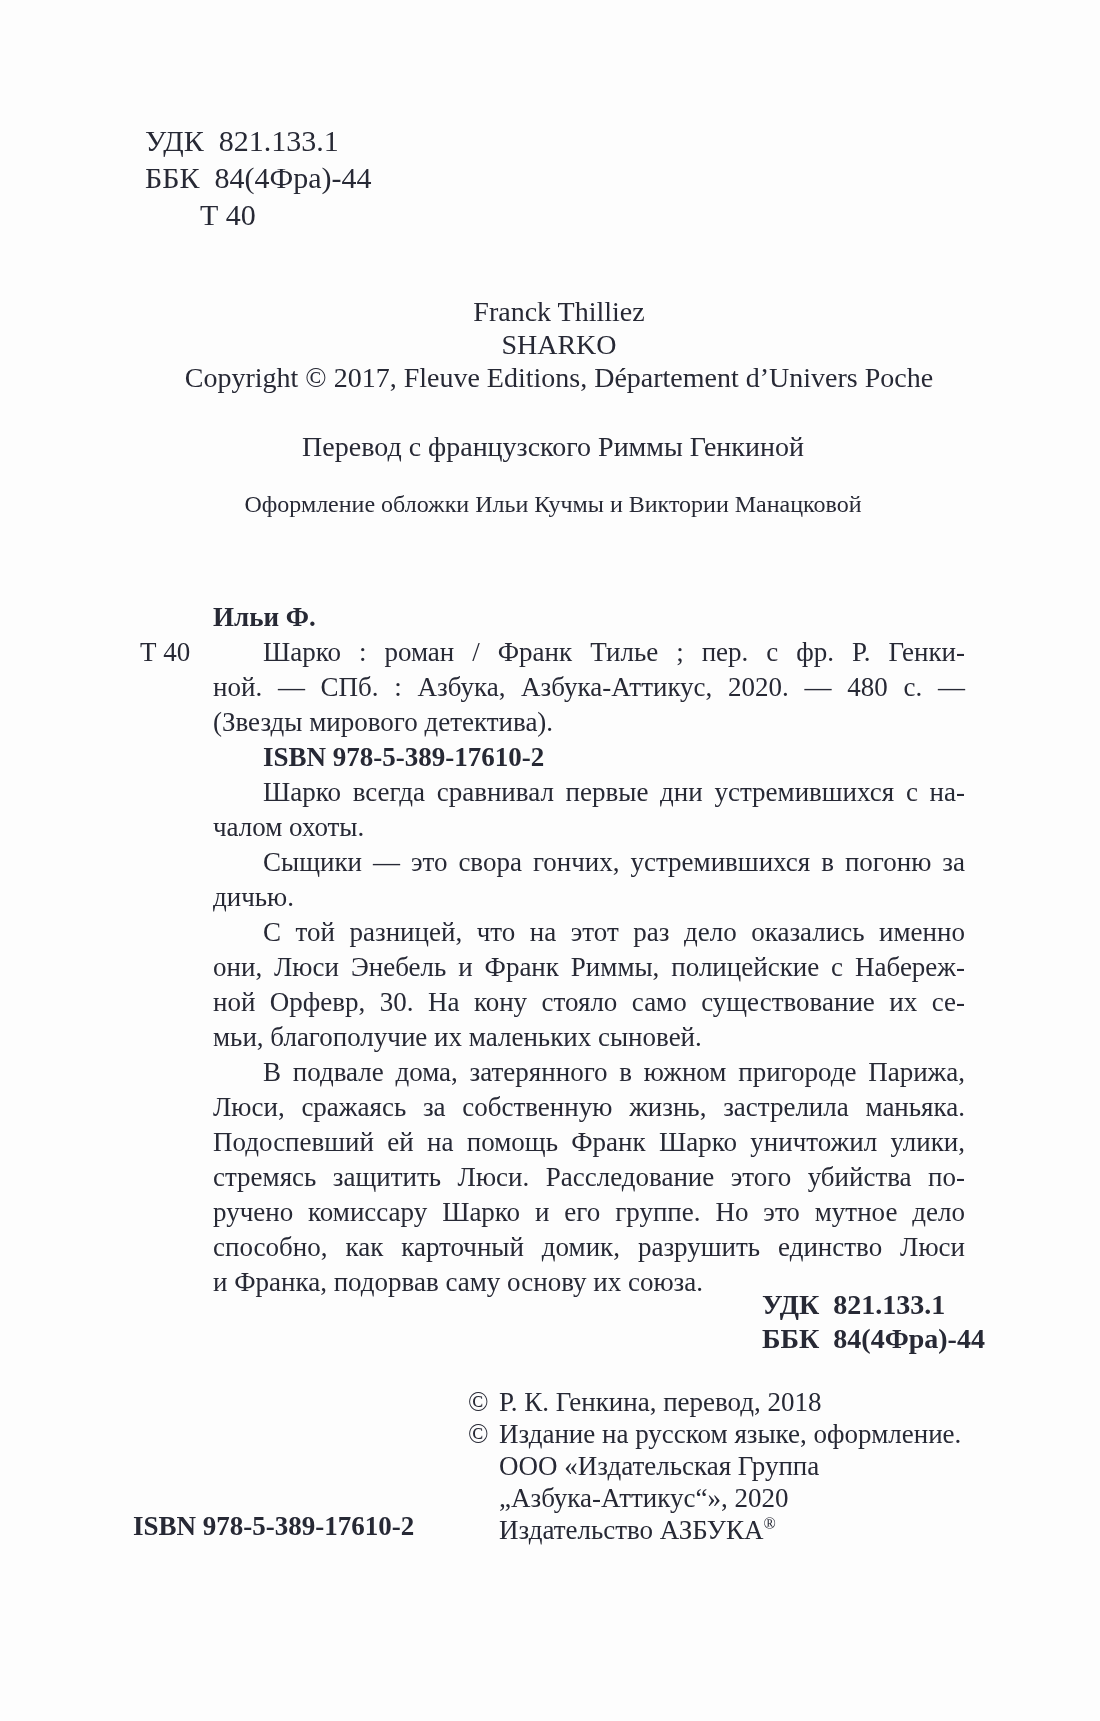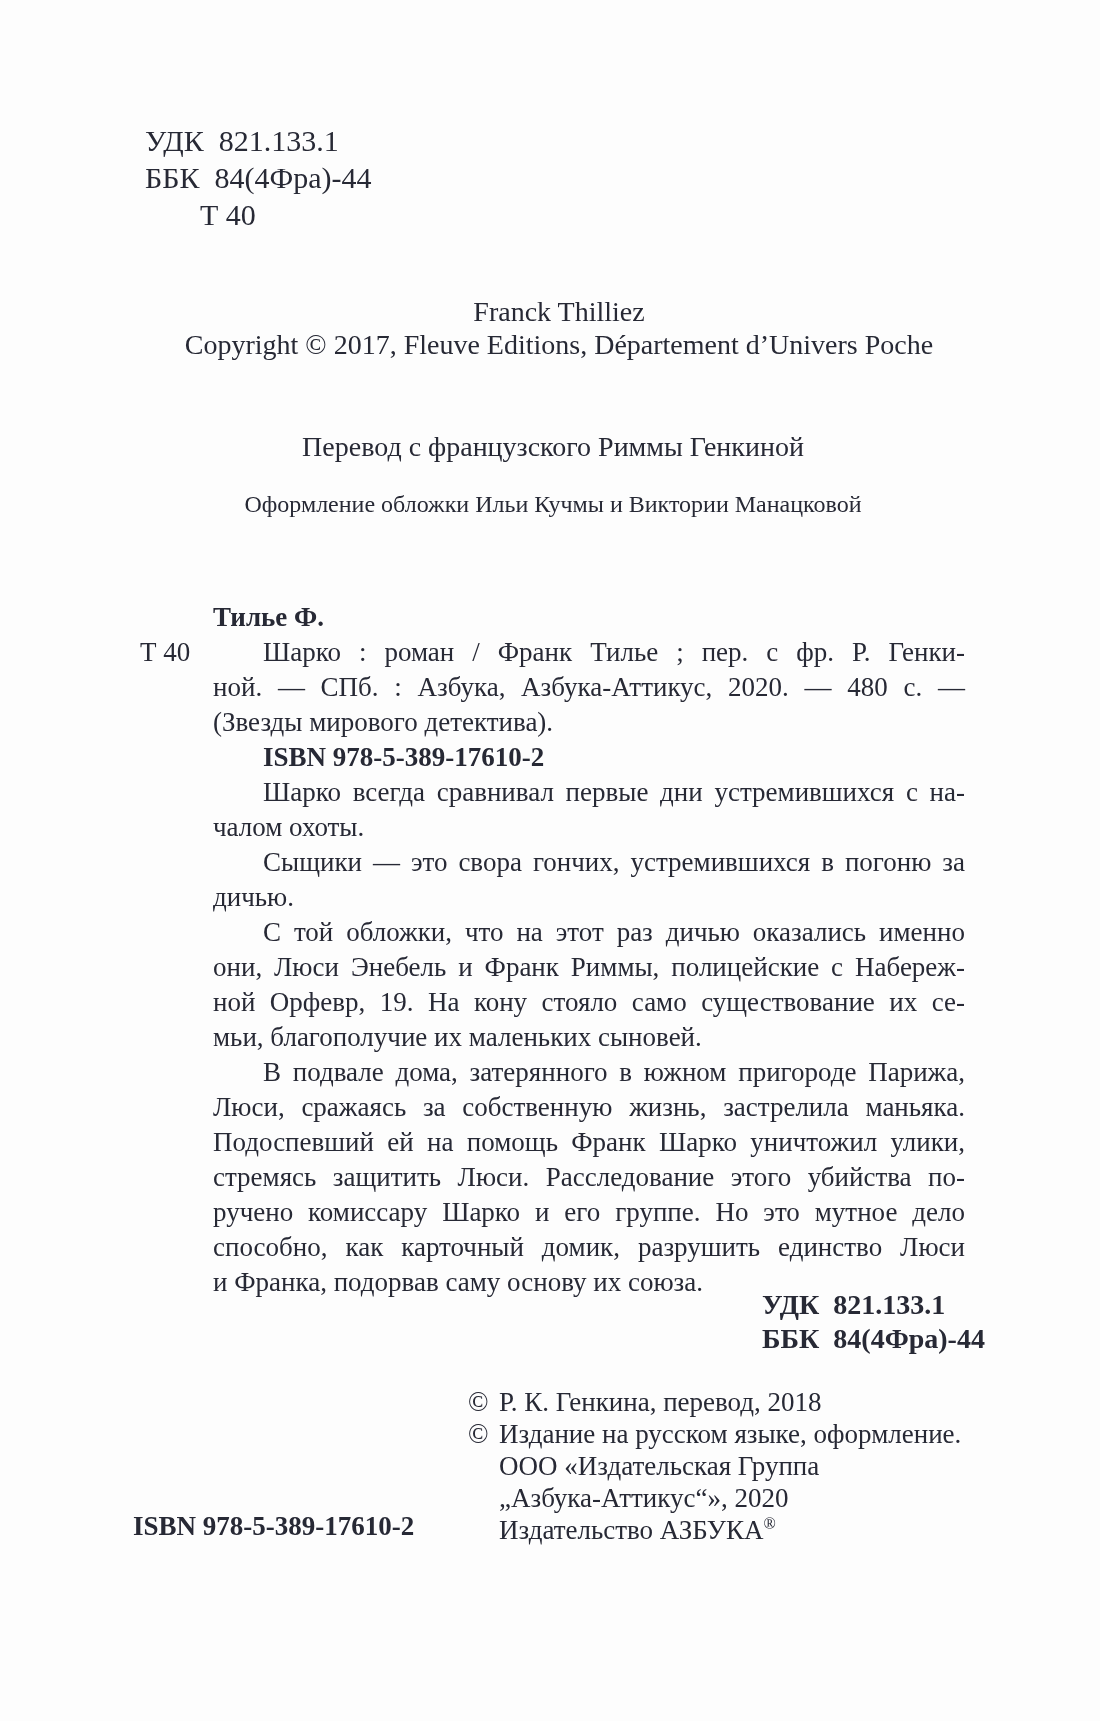--- a/index.html
+++ b/index.html
@@ -48,41 +48,42 @@
 <div class="page">
 
   <div class="abs" id="top-codes">
     <div class="pre">УДК  821.133.1</div>
     <div class="pre">ББК  84(4Фра)-44</div>
     <div class="pre sign">Т 40</div>
   </div>
 
   <div class="abs" id="head">
     <div>Franck Thilliez</div>
+    <div>SHARKO</div>
     <div>Copyright © 2017, Fleuve Editions, Département d’Univers Poche</div>
   </div>
 
   <div class="abs" id="translation">Перевод с французского Риммы Генкиной</div>
 
   <div class="abs" id="design">Оформление обложки Ильи Кучмы и Виктории Манацковой</div>
 
   <div class="abs" id="card">
-    <div class="cline card-heading">Тилье Ф.</div>
+    <div class="cline card-heading">Ильи Ф.</div>
     <div id="card-lines">
         <div class="cline j ind"><span class="hang">Т 40</span>Шарко : роман / Франк Тилье ; пер. с фр. Р. Генки-</div>
         <div class="cline j">ной. — СПб. : Азбука, Азбука-Аттикус, 2020. — 480 с. —</div>
         <div class="cline">(Звезды мирового детектива).</div>
         <div class="cline ind b">ISBN 978-5-389-17610-2</div>
         <div class="cline j ind">Шарко всегда сравнивал первые дни устремившихся с на-</div>
         <div class="cline">чалом охоты.</div>
         <div class="cline j ind">Сыщики — это свора гончих, устремившихся в погоню за</div>
         <div class="cline">дичью.</div>
-        <div class="cline j ind">С той обложки, что на этот раз дичью оказались именно</div>
+        <div class="cline j ind">С той разницей, что на этот раз дело оказались именно</div>
         <div class="cline j">они, Люси Энебель и Франк Риммы, полицейские с Набереж-</div>
-        <div class="cline j">ной Орфевр, 19. На кону стояло само существование их се-</div>
+        <div class="cline j">ной Орфевр, 30. На кону стояло само существование их се-</div>
         <div class="cline">мьи, благополучие их маленьких сыновей.</div>
         <div class="cline j ind">В подвале дома, затерянного в южном пригороде Парижа,</div>
         <div class="cline j">Люси, сражаясь за собственную жизнь, застрелила маньяка.</div>
         <div class="cline j">Подоспевший ей на помощь Франк Шарко уничтожил улики,</div>
         <div class="cline j">стремясь защитить Люси. Расследование этого убийства по-</div>
         <div class="cline j">ручено комиссару Шарко и его группе. Но это мутное дело</div>
         <div class="cline j">способно, как карточный домик, разрушить единство Люси</div>
         <div class="cline">и Франка, подорвав саму основу их союза.</div>
       </div>
   </div>

